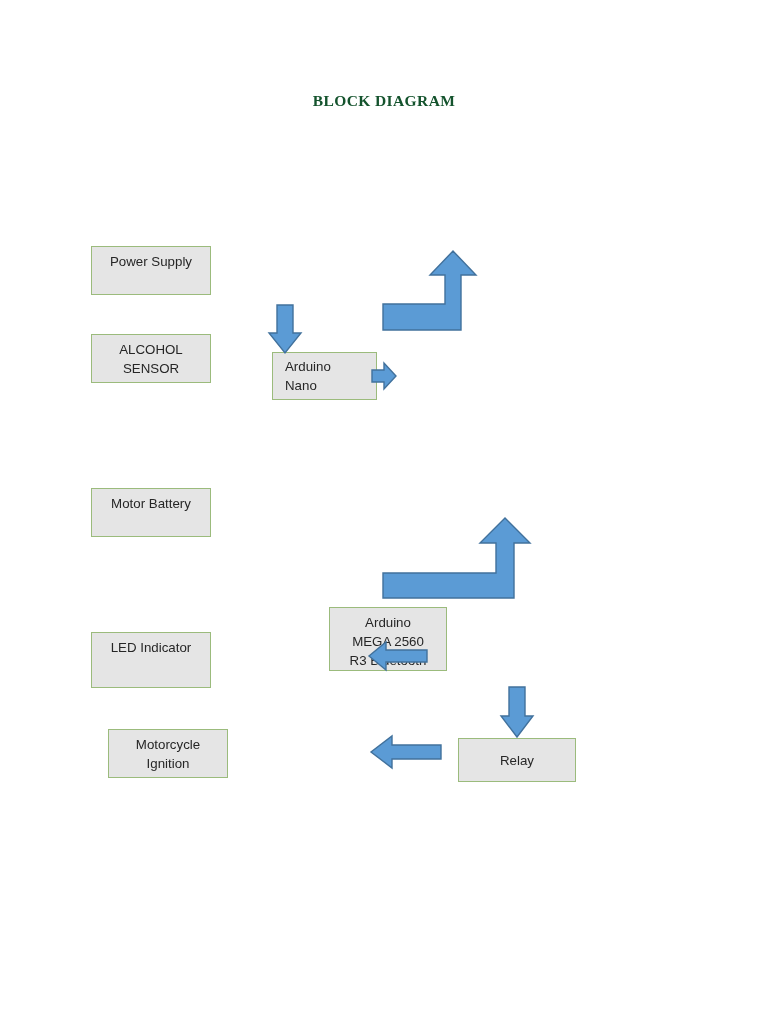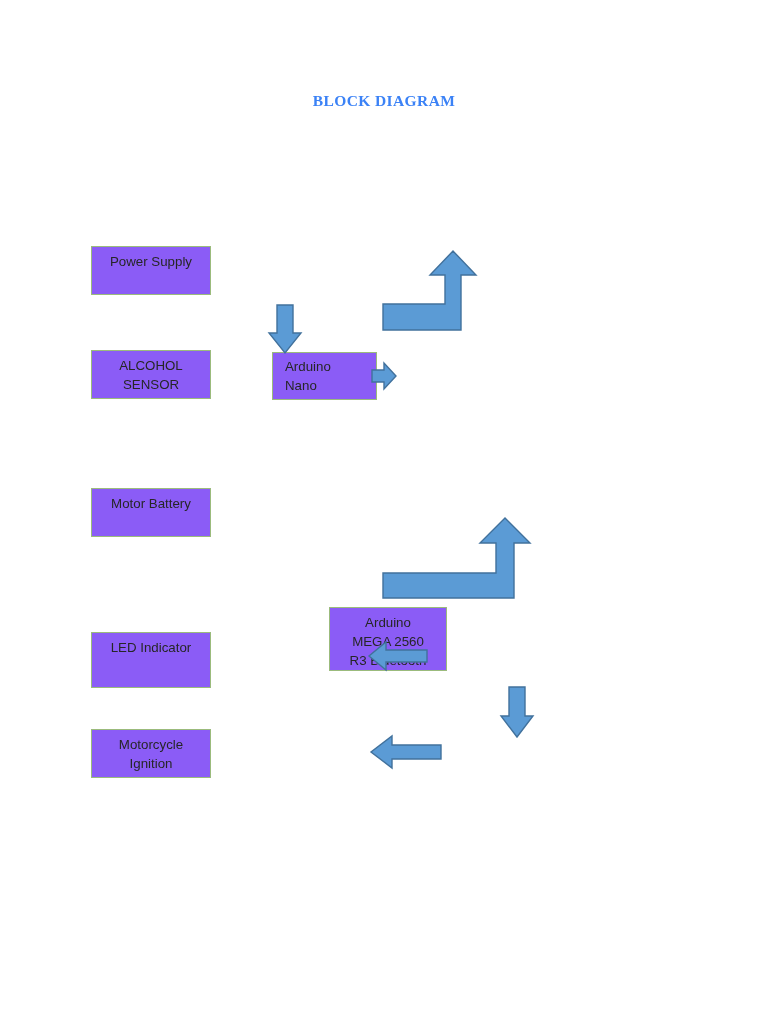--- a/index.html
+++ b/index.html
@@ -23,25 +23,25 @@
   .title {
     position: absolute;
     left: 0;
     top: 92px;
     width: 768px;
     text-align: center;
     font-family: "Liberation Serif", serif;
     font-weight: bold;
     font-size: 15.5px;
     letter-spacing: 0.4px;
-    color: #3b82f6;
+    color: #14532d;
   }
   .box {
     position: absolute;
-    background: #8b5cf6;
+    background: #e5e5e5;
     border: 1px solid #9BBB7C;
     box-sizing: border-box;
     overflow: hidden;
     z-index: 2;
   }
   .box .txt {
     display: block;
     width: 100%;
     text-align: center;
     font-size: 13.3px;
@@ -63,21 +63,21 @@
 <body>
 
 <div id="canvas">
 
   <div class="title">BLOCK DIAGRAM</div>
 
   <div class="box topalign" style="left:91px; top:246px; width:120px; height:49px;">
     <span class="txt">Power Supply</span>
   </div>
 
-  <div class="box topalign" style="left:91px; top:350px; width:120px; height:49px;">
+  <div class="box topalign" style="left:91px; top:334px; width:120px; height:49px;">
     <span class="txt">ALCOHOL
 SENSOR</span>
   </div>
 
   <div class="box overflowtxt" style="left:272px; top:352px; width:105px; height:48px;">
     <span class="txt">Arduino
 Nano
 Bluetooth</span>
   </div>
 
@@ -88,25 +88,28 @@
   <div class="box topalign" style="left:91px; top:632px; width:120px; height:56px;">
     <span class="txt">LED Indicator</span>
   </div>
 
   <div class="box topalign" style="left:329px; top:607px; width:118px; height:64px;">
     <span class="txt">Arduino
 MEGA 2560
 R3 Bluetooth</span>
   </div>
 
-  <div class="box topalign" style="left:91px; top:729px; width:120px; height:49px;">
+  <div class="box topalign" style="left:108px; top:729px; width:120px; height:49px;">
     <span class="txt">Motorcycle
 Ignition</span>
   </div>
 
+  <div class="box midalign" style="left:458px; top:738px; width:118px; height:44px;">
+    <span class="txt">Relay</span>
+  </div>
 
   <div class="arrow" style="left:383px; top:249px; width:95px; height:83px;">
     <svg width="95" height="83" viewBox="0 0 95 83">
       <path d="M 0,55 L 62,55 L 62,26 L 47,26 L 70,2 L 93,26 L 78,26 L 78,81 L 0,81 Z" fill="#5B9BD5" stroke="#41719C" stroke-width="1.4" stroke-linejoin="miter"></path>
     </svg>
   </div>
 
   <div class="arrow" style="left:268px; top:305px; width:34px; height:50px;">
     <svg width="34" height="50" viewBox="0 0 34 50">
       <path d="M 9,0 L 25,0 L 25,28 L 33,28 L 17,48 L 1,28 L 9,28 Z" fill="#5B9BD5" stroke="#41719C" stroke-width="1.4" stroke-linejoin="miter"></path>

